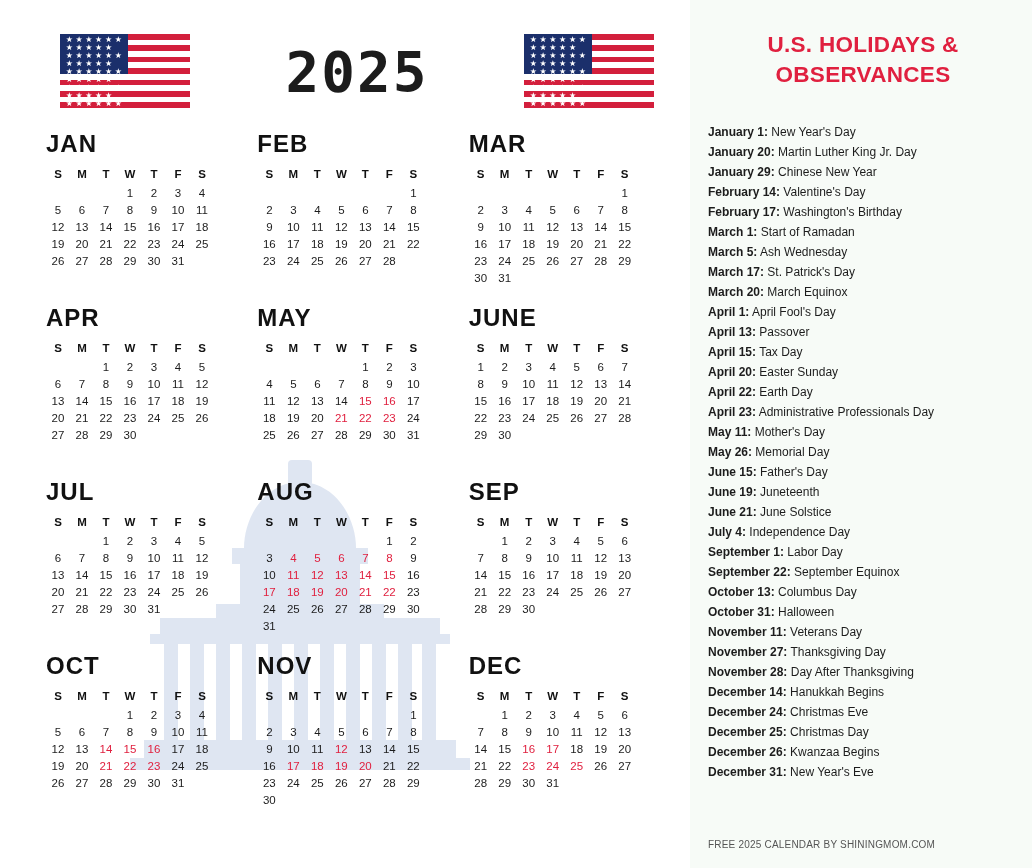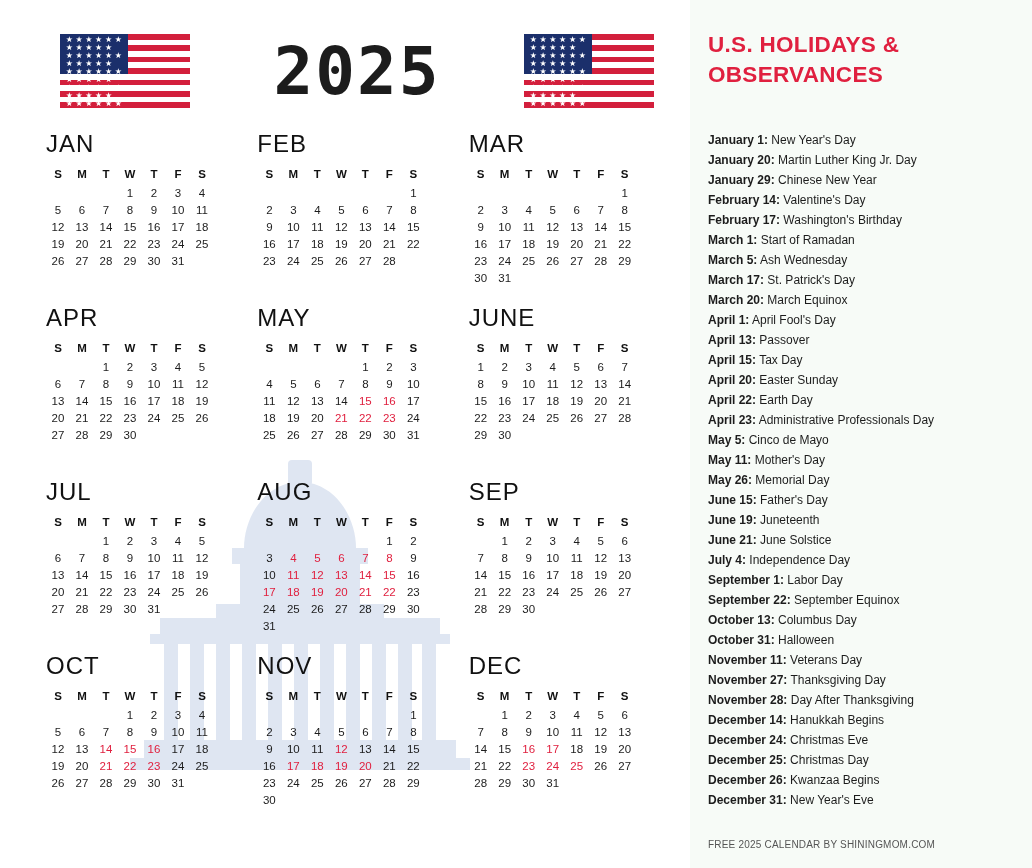--- a/index.html
+++ b/index.html
@@ -42,39 +42,39 @@
     padding: 2px 3px;
   }
   .flag .starrow { display: flex; justify-content: space-evenly; }
   .flag .star {
     color: #fff; font-size: 8px; line-height: 8px;
   }
   .flag .starrow.odd .star:last-child { visibility: hidden; }
 
   .year {
     font-family: "DejaVu Sans Mono", monospace;
-    font-size: 66px;
+    font-size: 56px;
     font-weight: 700;
     letter-spacing: 2px;
     color: #1c1c1c;
   }
 
   .months {
     display: grid;
     grid-template-columns: repeat(3, 1fr);
     grid-auto-rows: 174px;
     column-gap: 10px;
     row-gap: 0px;
     margin-top: 14px;
     position: relative;
     z-index: 2;
   }
   .month { position: relative; }
   .month-name {
-    font-size: 24px; font-weight: 400; color: #111;
+    font-size: 24px; font-weight: 700; color: #111;
     letter-spacing: 1px;
     margin-bottom: 10px;
   }
   .dow, .week {
     display: grid;
     grid-template-columns: repeat(7, 24px);
     column-gap: 0px;
   }
   .dow span {
     font-size: 11.5px; font-weight: 700; color: #111;
@@ -100,23 +100,24 @@
   .right {
     width: 342px; height: 868px;
     background: #f7fbf7;
     padding: 30px 14px 8px 18px;
     position: relative;
   }
   .right h1 {
     color: #e0203f;
     font-size: 22.5px;
     font-weight: 700;
+    text-align: center;
     line-height: 30px;
     letter-spacing: 0.3px;
-    margin-bottom: 40px;
+    margin-bottom: 32px;
   }
   .holiday {
     font-size: 12px;
     line-height: 20px;
     color: #1c1c1c;
     margin-bottom: 0px;
     white-space: nowrap;
   }
   .holiday b { font-weight: 700; }
   .credit {
@@ -1081,21 +1082,20 @@
         <div class="holiday"><b>March 1:</b><span> Start of Ramadan</span></div>
         <div class="holiday"><b>March 5:</b><span> Ash Wednesday</span></div>
         <div class="holiday"><b>March 17:</b><span> St. Patrick's Day</span></div>
         <div class="holiday"><b>March 20:</b><span> March Equinox</span></div>
         <div class="holiday"><b>April 1:</b><span> April Fool's Day</span></div>
         <div class="holiday"><b>April 13:</b><span> Passover</span></div>
         <div class="holiday"><b>April 15:</b><span> Tax Day</span></div>
         <div class="holiday"><b>April 20:</b><span> Easter Sunday</span></div>
         <div class="holiday"><b>April 22:</b><span> Earth Day</span></div>
         <div class="holiday"><b>April 23:</b><span> Administrative Professionals Day</span></div>
-        <div class="holiday"><b>May 5:</b><span> Cinco de Mayo</span></div>
         <div class="holiday"><b>May 11:</b><span> Mother's Day</span></div>
         <div class="holiday"><b>May 26:</b><span> Memorial Day</span></div>
         <div class="holiday"><b>June 15:</b><span> Father's Day</span></div>
         <div class="holiday"><b>June 19:</b><span> Juneteenth</span></div>
         <div class="holiday"><b>June 21:</b><span> June Solstice</span></div>
         <div class="holiday"><b>July 4:</b><span> Independence Day</span></div>
         <div class="holiday"><b>September 1:</b><span> Labor Day</span></div>
         <div class="holiday"><b>September 22:</b><span> September Equinox</span></div>
         <div class="holiday"><b>October 13:</b><span> Columbus Day</span></div>
         <div class="holiday"><b>October 31:</b><span> Halloween</span></div>

